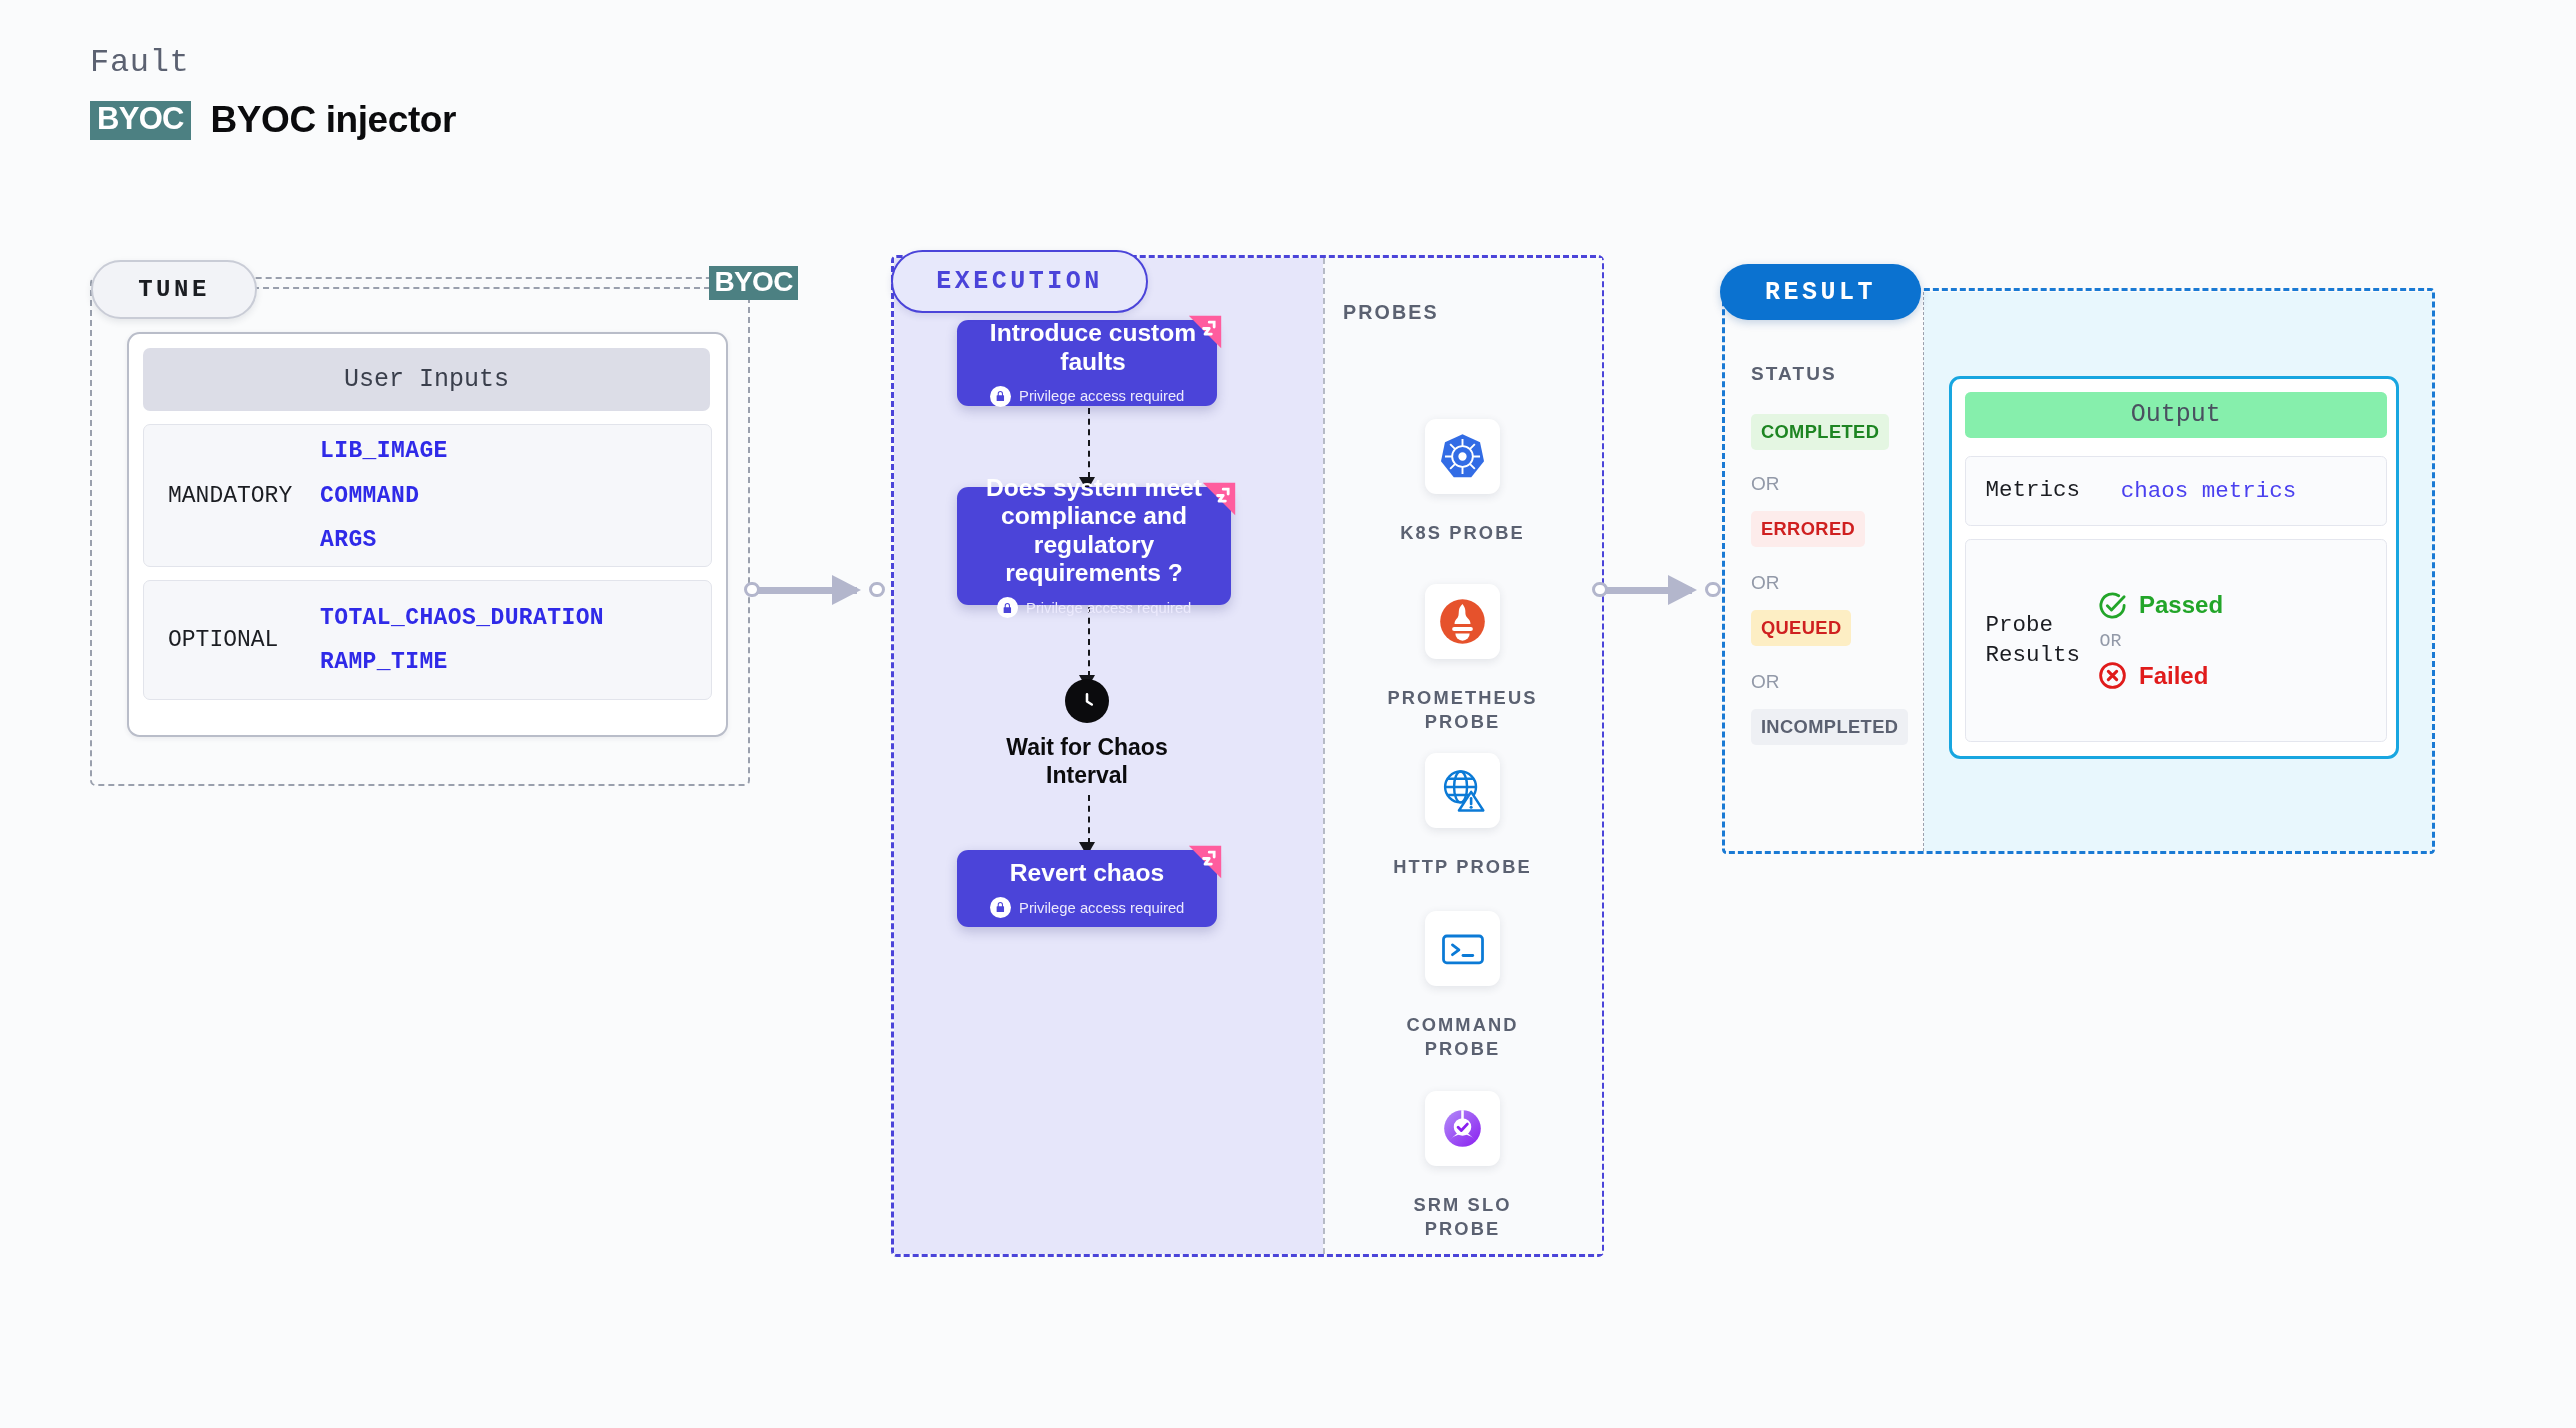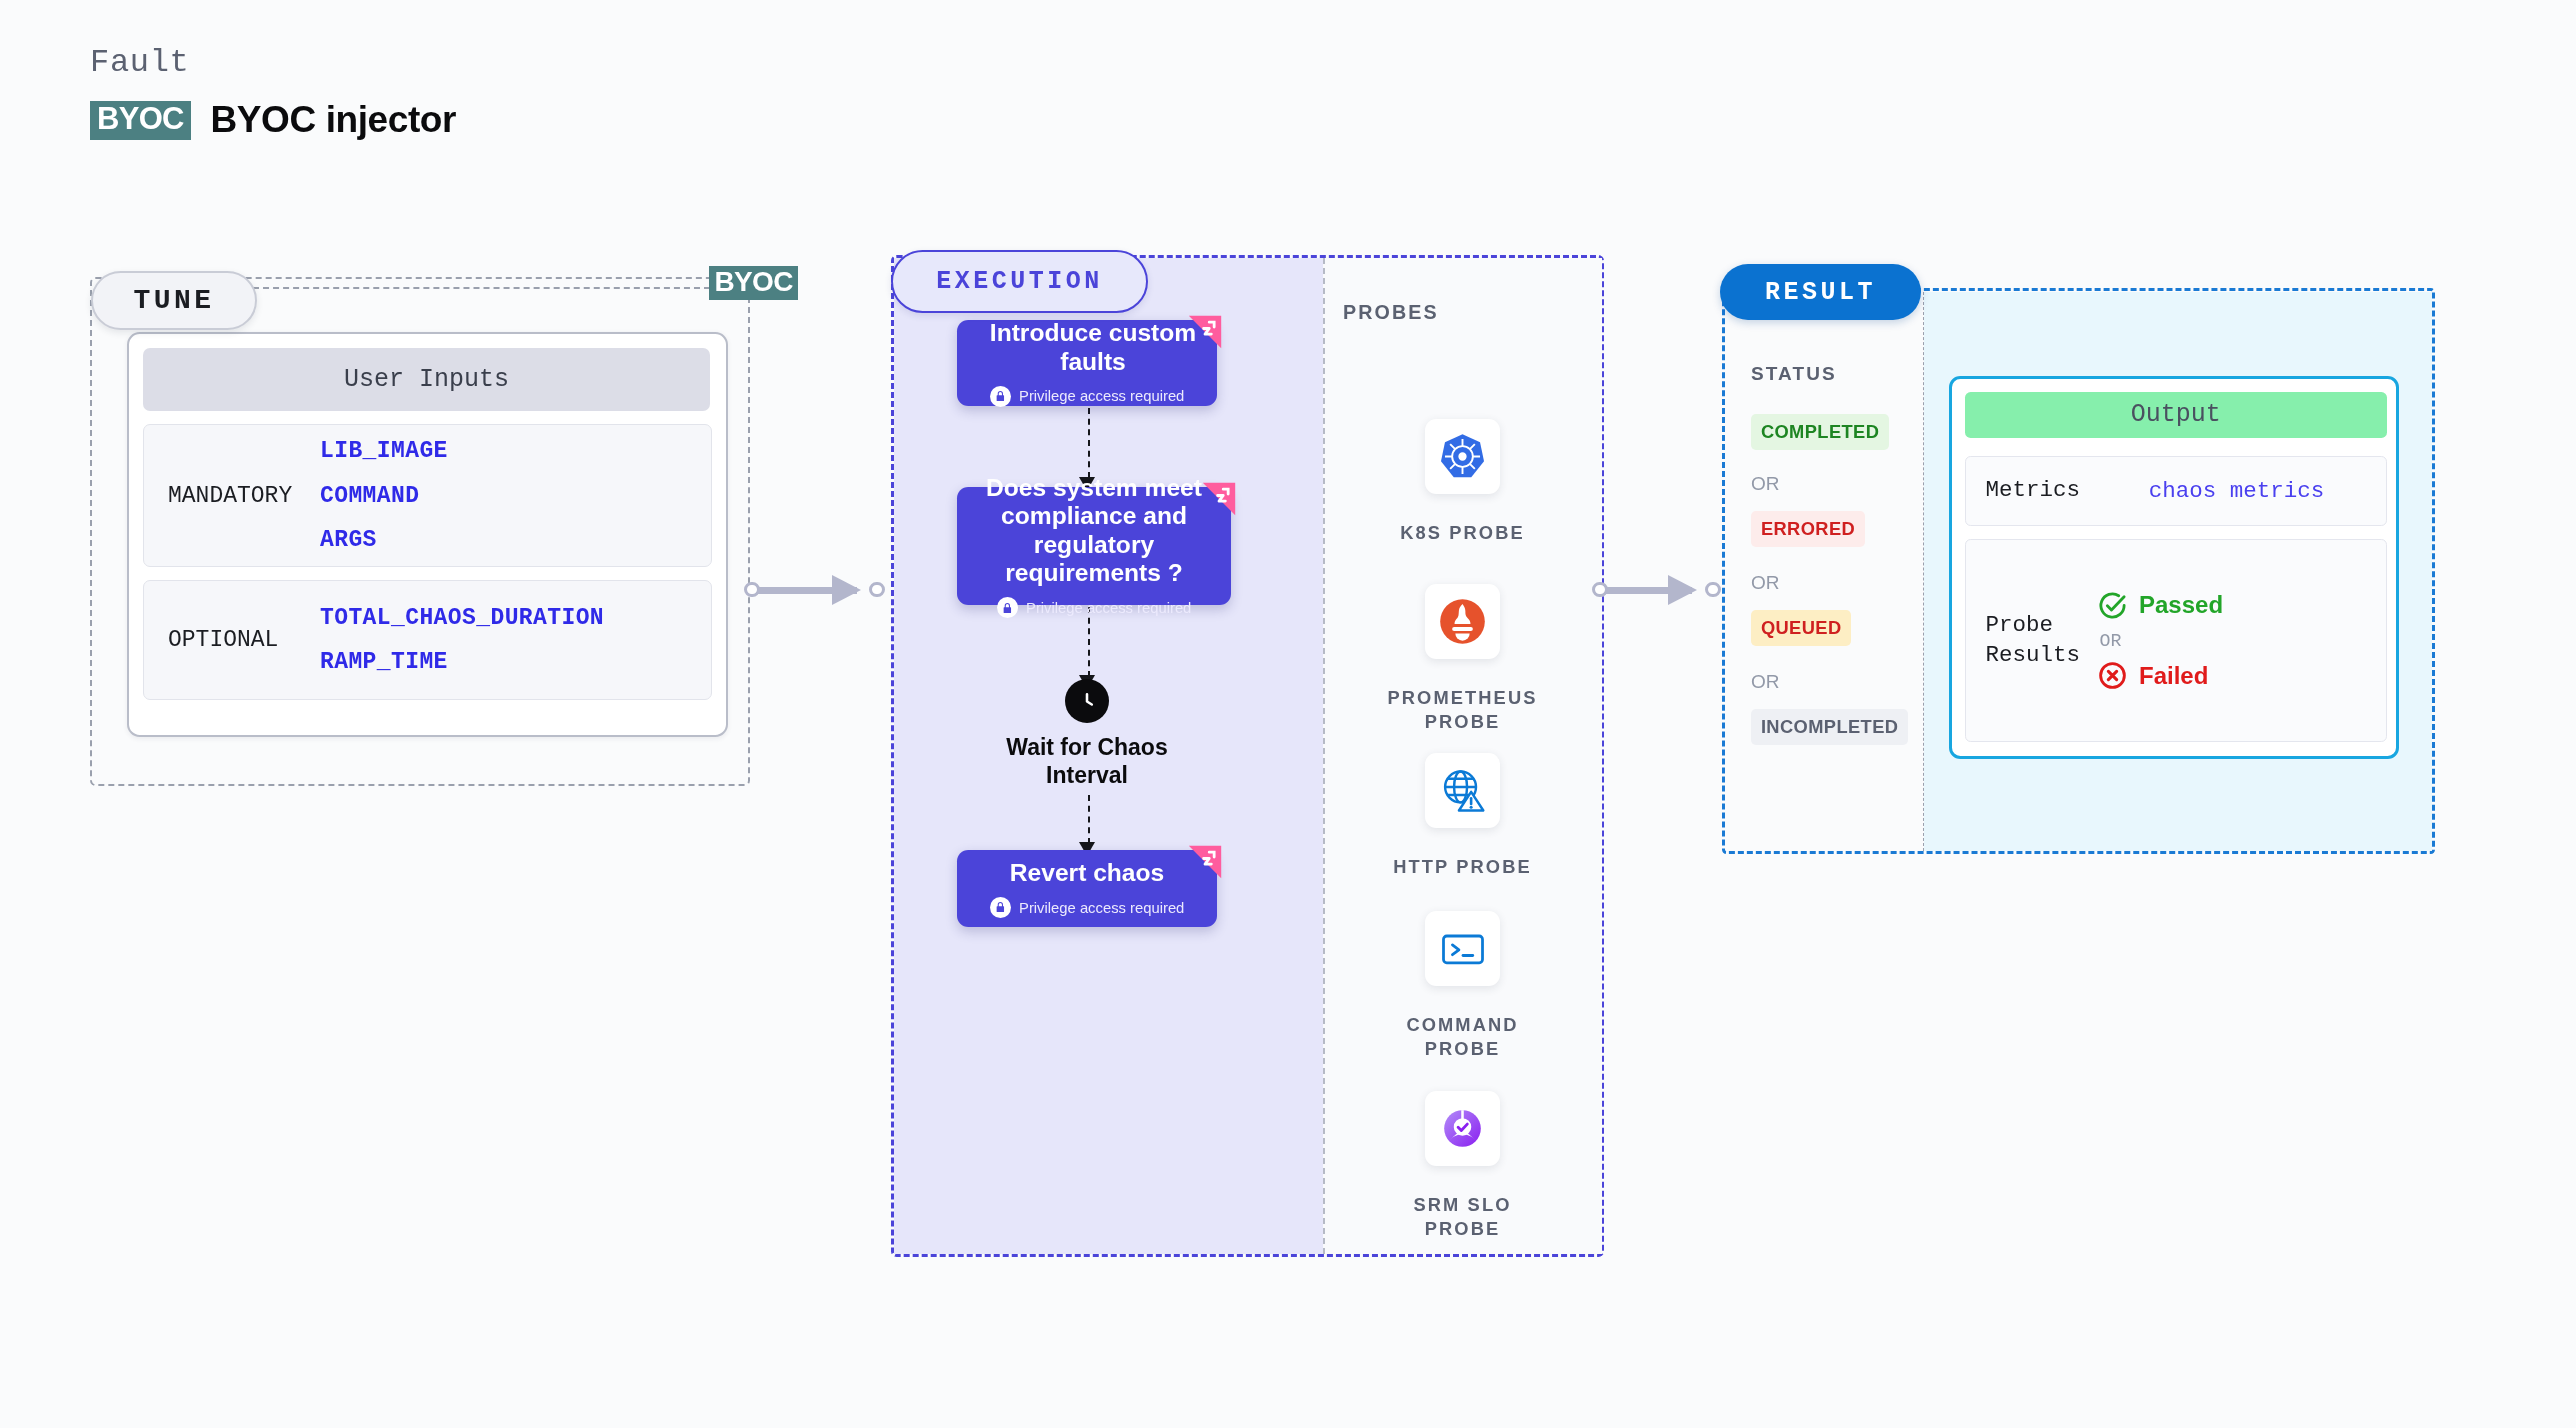--- a/index.html
+++ b/index.html
@@ -26,23 +26,23 @@
   }
   #title-text{font-size:37px;font-weight:700;color:#0b0b0d;letter-spacing:-0.4px;}
 
   
   .pill{
     position:absolute;display:flex;align-items:center;justify-content:center;
     border-radius:49px;font-family:"Liberation Mono", monospace;
     font-weight:700;letter-spacing:3.5px;z-index:40;
   }
   #tune-pill{
-    left:91px;top:271px;width:162px;height:55px;
+    left:91px;top:260px;width:162px;height:55px;
     background:#f2f3f7;border:2.1px solid #c9ccd6;color:#1b1d22;
-    font-size:28px;box-shadow:0 2.8px 7px rgba(30,35,60,.10);
+    font-size:24px;box-shadow:0 2.8px 7px rgba(30,35,60,.10);
   }
   #execution-pill{
     left:891px;top:250px;width:253px;height:59px;
     background:#e7e8fb;border:2.8px solid #4b44d9;color:#4b44d9;
     font-size:25px;box-shadow:0 2.8px 7px rgba(40,40,120,.12);
   }
   #result-pill{
     left:1720px;top:264px;width:201px;height:56px;
     background:#0b72d0;border:none;color:#ffffff;font-size:25px;
     box-shadow:0 2.8px 8.4px rgba(10,70,140,.22);
@@ -243,21 +243,21 @@
     position:absolute;left:12.7px;width:422px;background:#fafbfd;
     border:1.4px solid #e4e6ee;border-radius:5.6px;box-sizing:border-box;
     display:flex;align-items:center;
   }
   #out-metrics{top:77px;height:70px;gap:24px;}
   #out-probes{top:160px;height:203px;}
   .out-key{
     width:131px;flex:none;padding-left:19.7px;box-sizing:border-box;
     font-family:"Liberation Mono", monospace;font-size:22.5px;color:#1b1d22;line-height:1.3;
   }
-  .out-val-link{font-family:"Liberation Mono", monospace;font-size:22.5px;color:#4a40ef;margin-left:28px;}
+  .out-val-link{font-family:"Liberation Mono", monospace;font-size:22.5px;color:#4a40ef;}
   .res-line{display:flex;align-items:center;gap:11.3px;}
   .res-text{font-size:24px;font-weight:700;}
   .res-or{font-family:"Liberation Mono", monospace;font-size:18.3px;color:#9299a8;margin:9.9px 0 9.9px 2.8px;}
 </style>
 </head>
 <body>
 
 <div id="header">
   <div id="fault-label">Fault</div>
   <div id="title-row">

